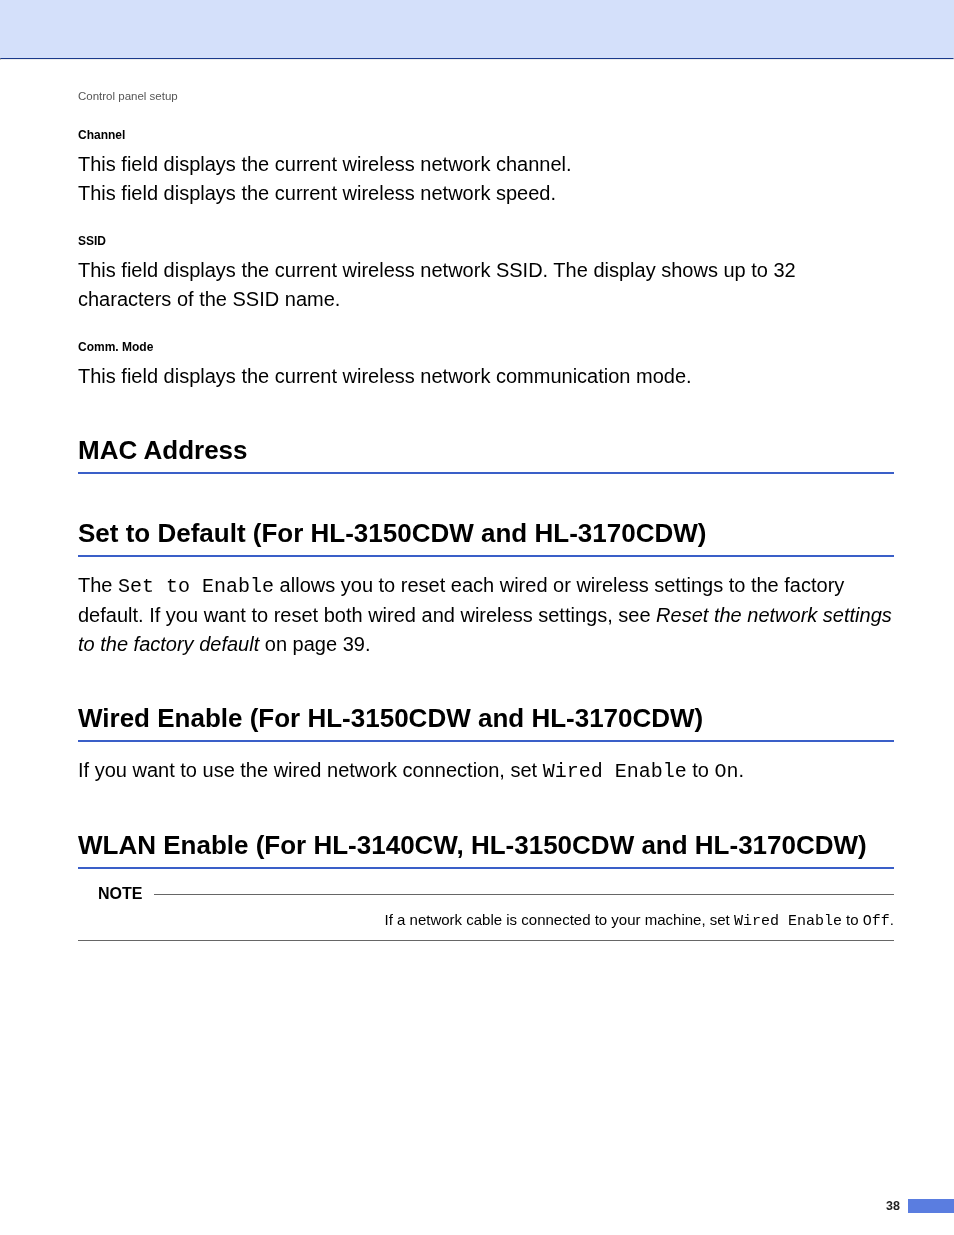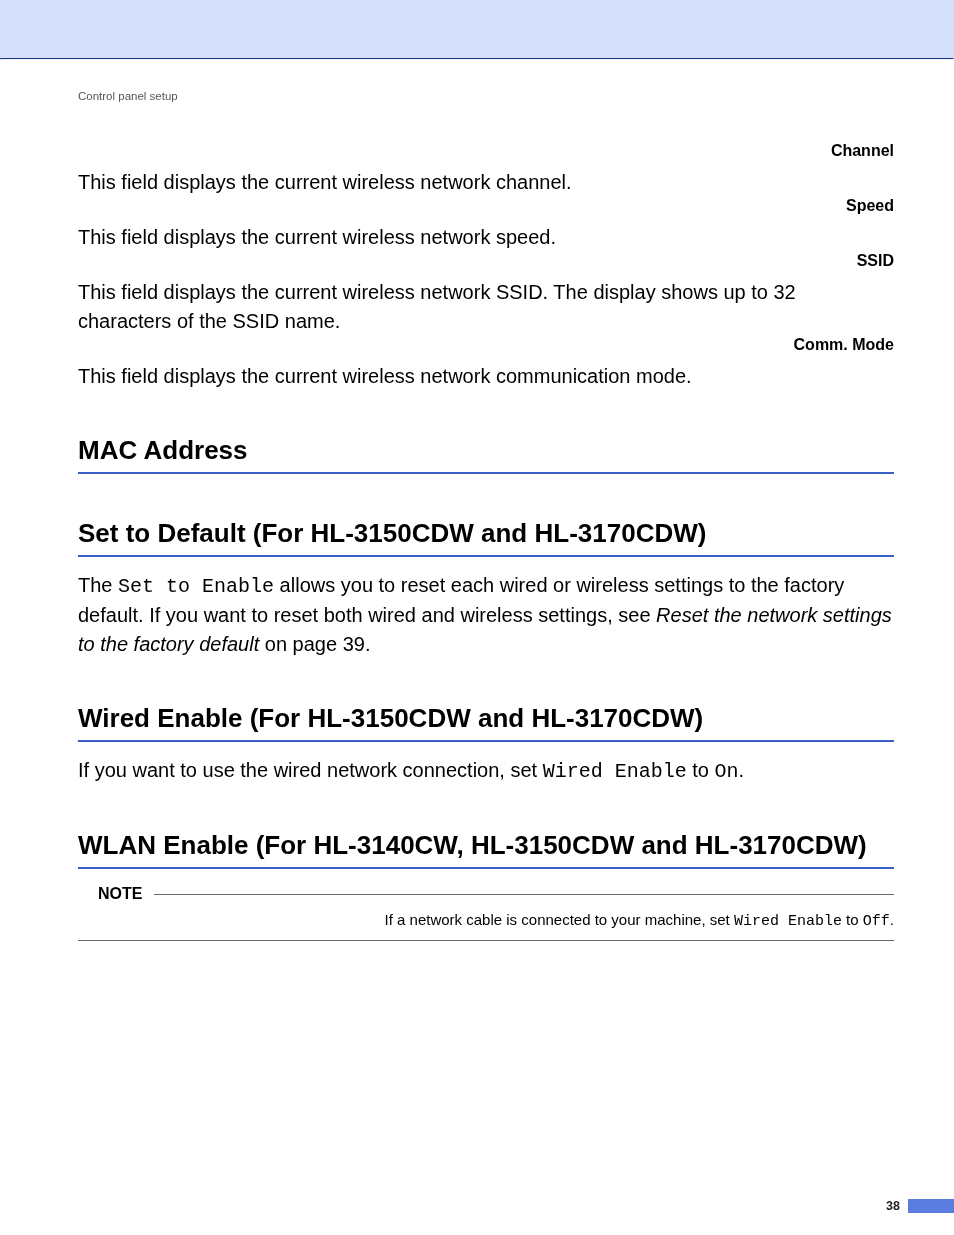--- a/index.html
+++ b/index.html
@@ -1,21 +1,21 @@
 <!DOCTYPE html>
 <html><head>
 <meta charset="utf-8">
 <style>
   * { box-sizing: border-box; margin: 0; padding: 0; }
   html, body { width: 954px; height: 1235px; background: #fff; font-family: Arial, Helvetica, sans-serif; color: #000; }
   .topbar { background: #d4e0fa; height: 58px; width: 100%; }
   .toprule { border-top: 1px solid #1a3a8a; margin-top: 0; }
   .page { padding: 30px 60px 0 78px; position: relative; }
-  .breadcrumb { font-size: 11.5px; color: #555; margin-bottom: 40px; }
-  .subhead { font-size: 16px; font-weight: bold; margin-bottom: 8px; text-align: right; }
+  .breadcrumb { font-size: 11.5px; color: #555; }
+  .subhead { font-size: 12px; font-weight: bold; margin-top: 26px; margin-bottom: 8px; }
   .body { font-size: 20px; line-height: 1.45; }
   .mainhead { font-size: 26px; font-weight: bold; margin-top: 44px; margin-bottom: 6px; }
   .rule { border: none; border-top: 2px solid #3a5fc8; margin-bottom: 14px; }
   .mono { font-family: "Courier New", Courier, monospace; }
   .ital { font-style: italic; }
   .note-row { display: flex; align-items: center; margin-top: 16px; gap: 12px; margin-left: 20px; }
   .note-label { font-size: 16px; font-weight: bold; white-space: nowrap; }
   .note-line { flex: 1; border-top: 1px solid #666; }
   .note-body { font-size: 15px; padding: 8px 0 10px 22px; text-align: right; }
   .note-bottom { border-top: 1px solid #666; }
@@ -31,21 +31,20 @@
 <hr class="toprule">
 
 <div class="page-outer">
   <div class="page">
 
     <div class="breadcrumb">Control panel setup</div>
 
     <div class="subhead">Channel</div>
     <div class="body">This field displays the current wireless network channel.</div>
 
-    <div class="subhead">Speed</div>
     <div class="body">This field displays the current wireless network speed.</div>
 
     <div class="subhead">SSID</div>
     <div class="body">This field displays the current wireless network SSID. The display shows up to 32 characters of the SSID name.</div>
 
     <div class="subhead">Comm. Mode</div>
     <div class="body">This field displays the current wireless network communication mode.</div>
 
     <div class="mainhead">MAC Address</div>
     <hr class="rule">

